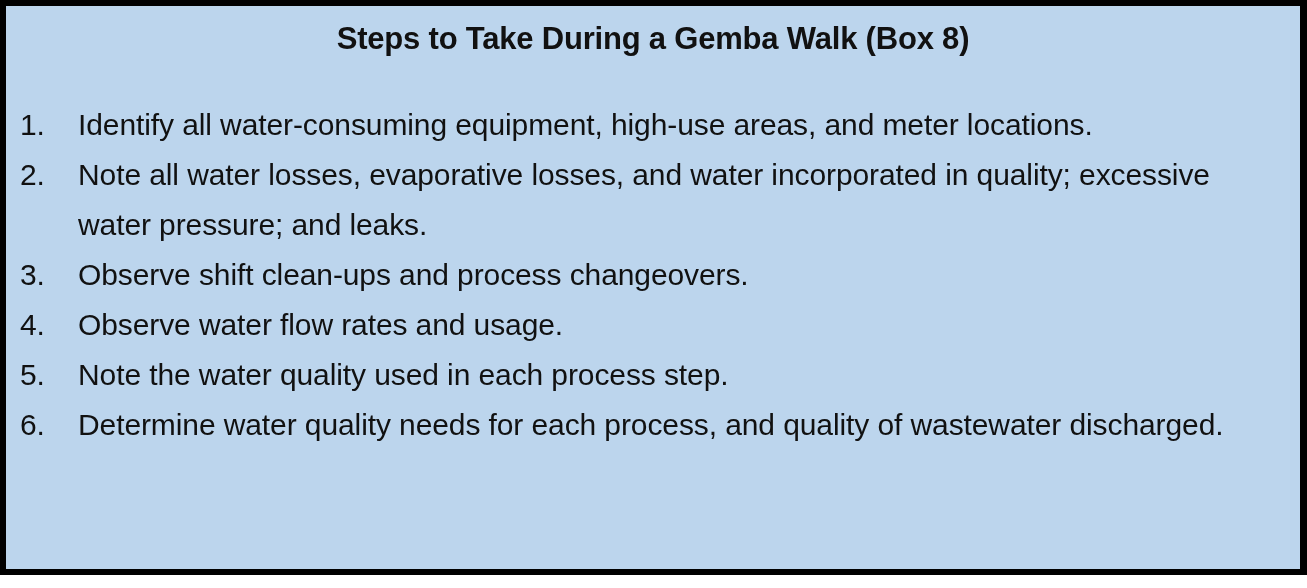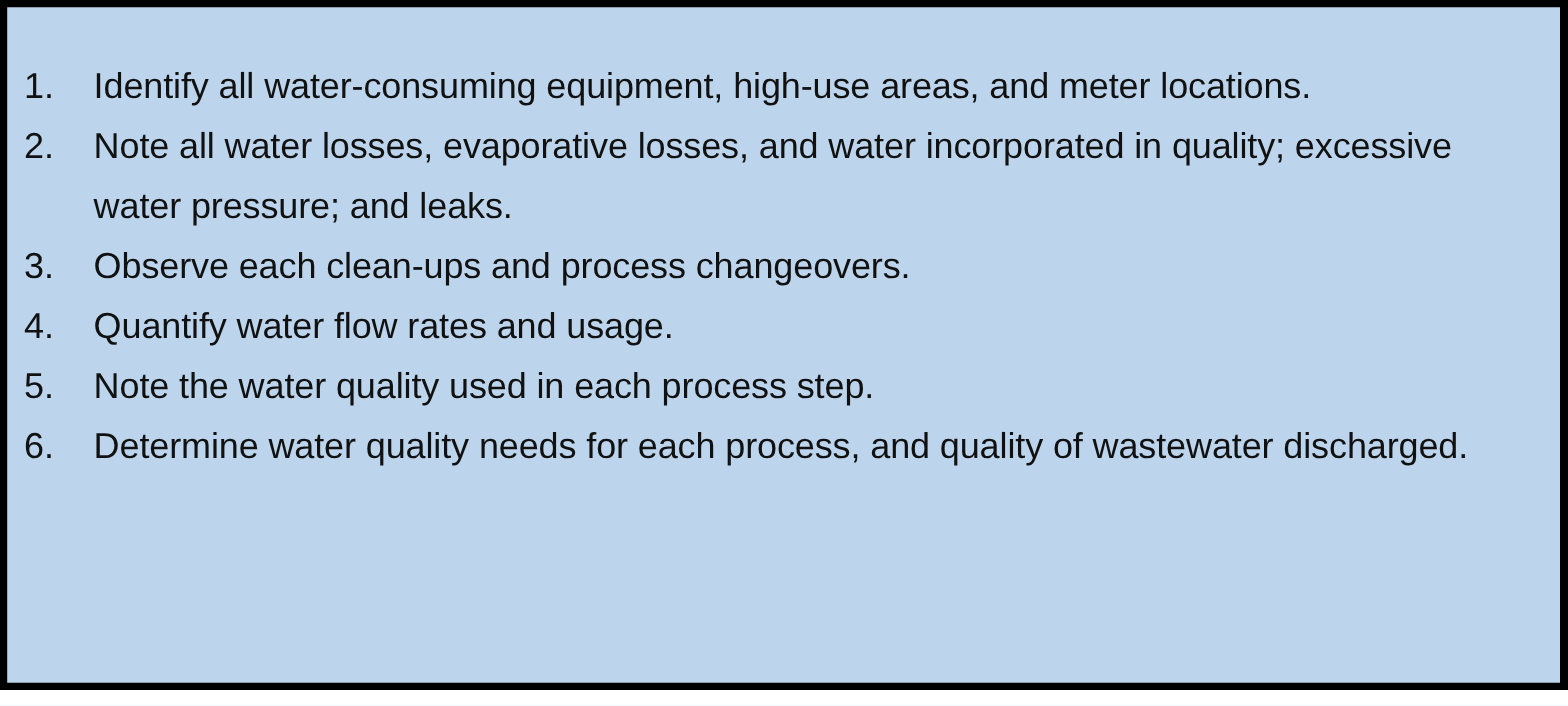--- a/index.html
+++ b/index.html
@@ -64,37 +64,38 @@
   .txt {
     flex: 1 1 auto;
     padding-right: 40px;
   }
 </style>
 </head>
 <body>
 
 <div id="box">
 
+  <div id="title">Steps to Take During a Gemba Walk (Box 8)</div>
 
   <ol id="list">
       <li class="item">
         <span class="num">1.</span>
         <span class="txt">Identify all water-consuming equipment, high-use areas, and meter locations.</span>
       </li>
       <li class="item">
         <span class="num">2.</span>
         <span class="txt">Note all water losses, evaporative losses, and water incorporated in quality; excessive water pressure; and leaks.</span>
       </li>
       <li class="item">
         <span class="num">3.</span>
-        <span class="txt">Observe each clean-ups and process changeovers.</span>
+        <span class="txt">Observe shift clean-ups and process changeovers.</span>
       </li>
       <li class="item">
         <span class="num">4.</span>
-        <span class="txt">Quantify water flow rates and usage.</span>
+        <span class="txt">Observe water flow rates and usage.</span>
       </li>
       <li class="item">
         <span class="num">5.</span>
         <span class="txt">Note the water quality used in each process step.</span>
       </li>
       <li class="item">
         <span class="num">6.</span>
         <span class="txt">Determine water quality needs for each process, and quality of wastewater discharged.</span>
       </li>
     </ol>

